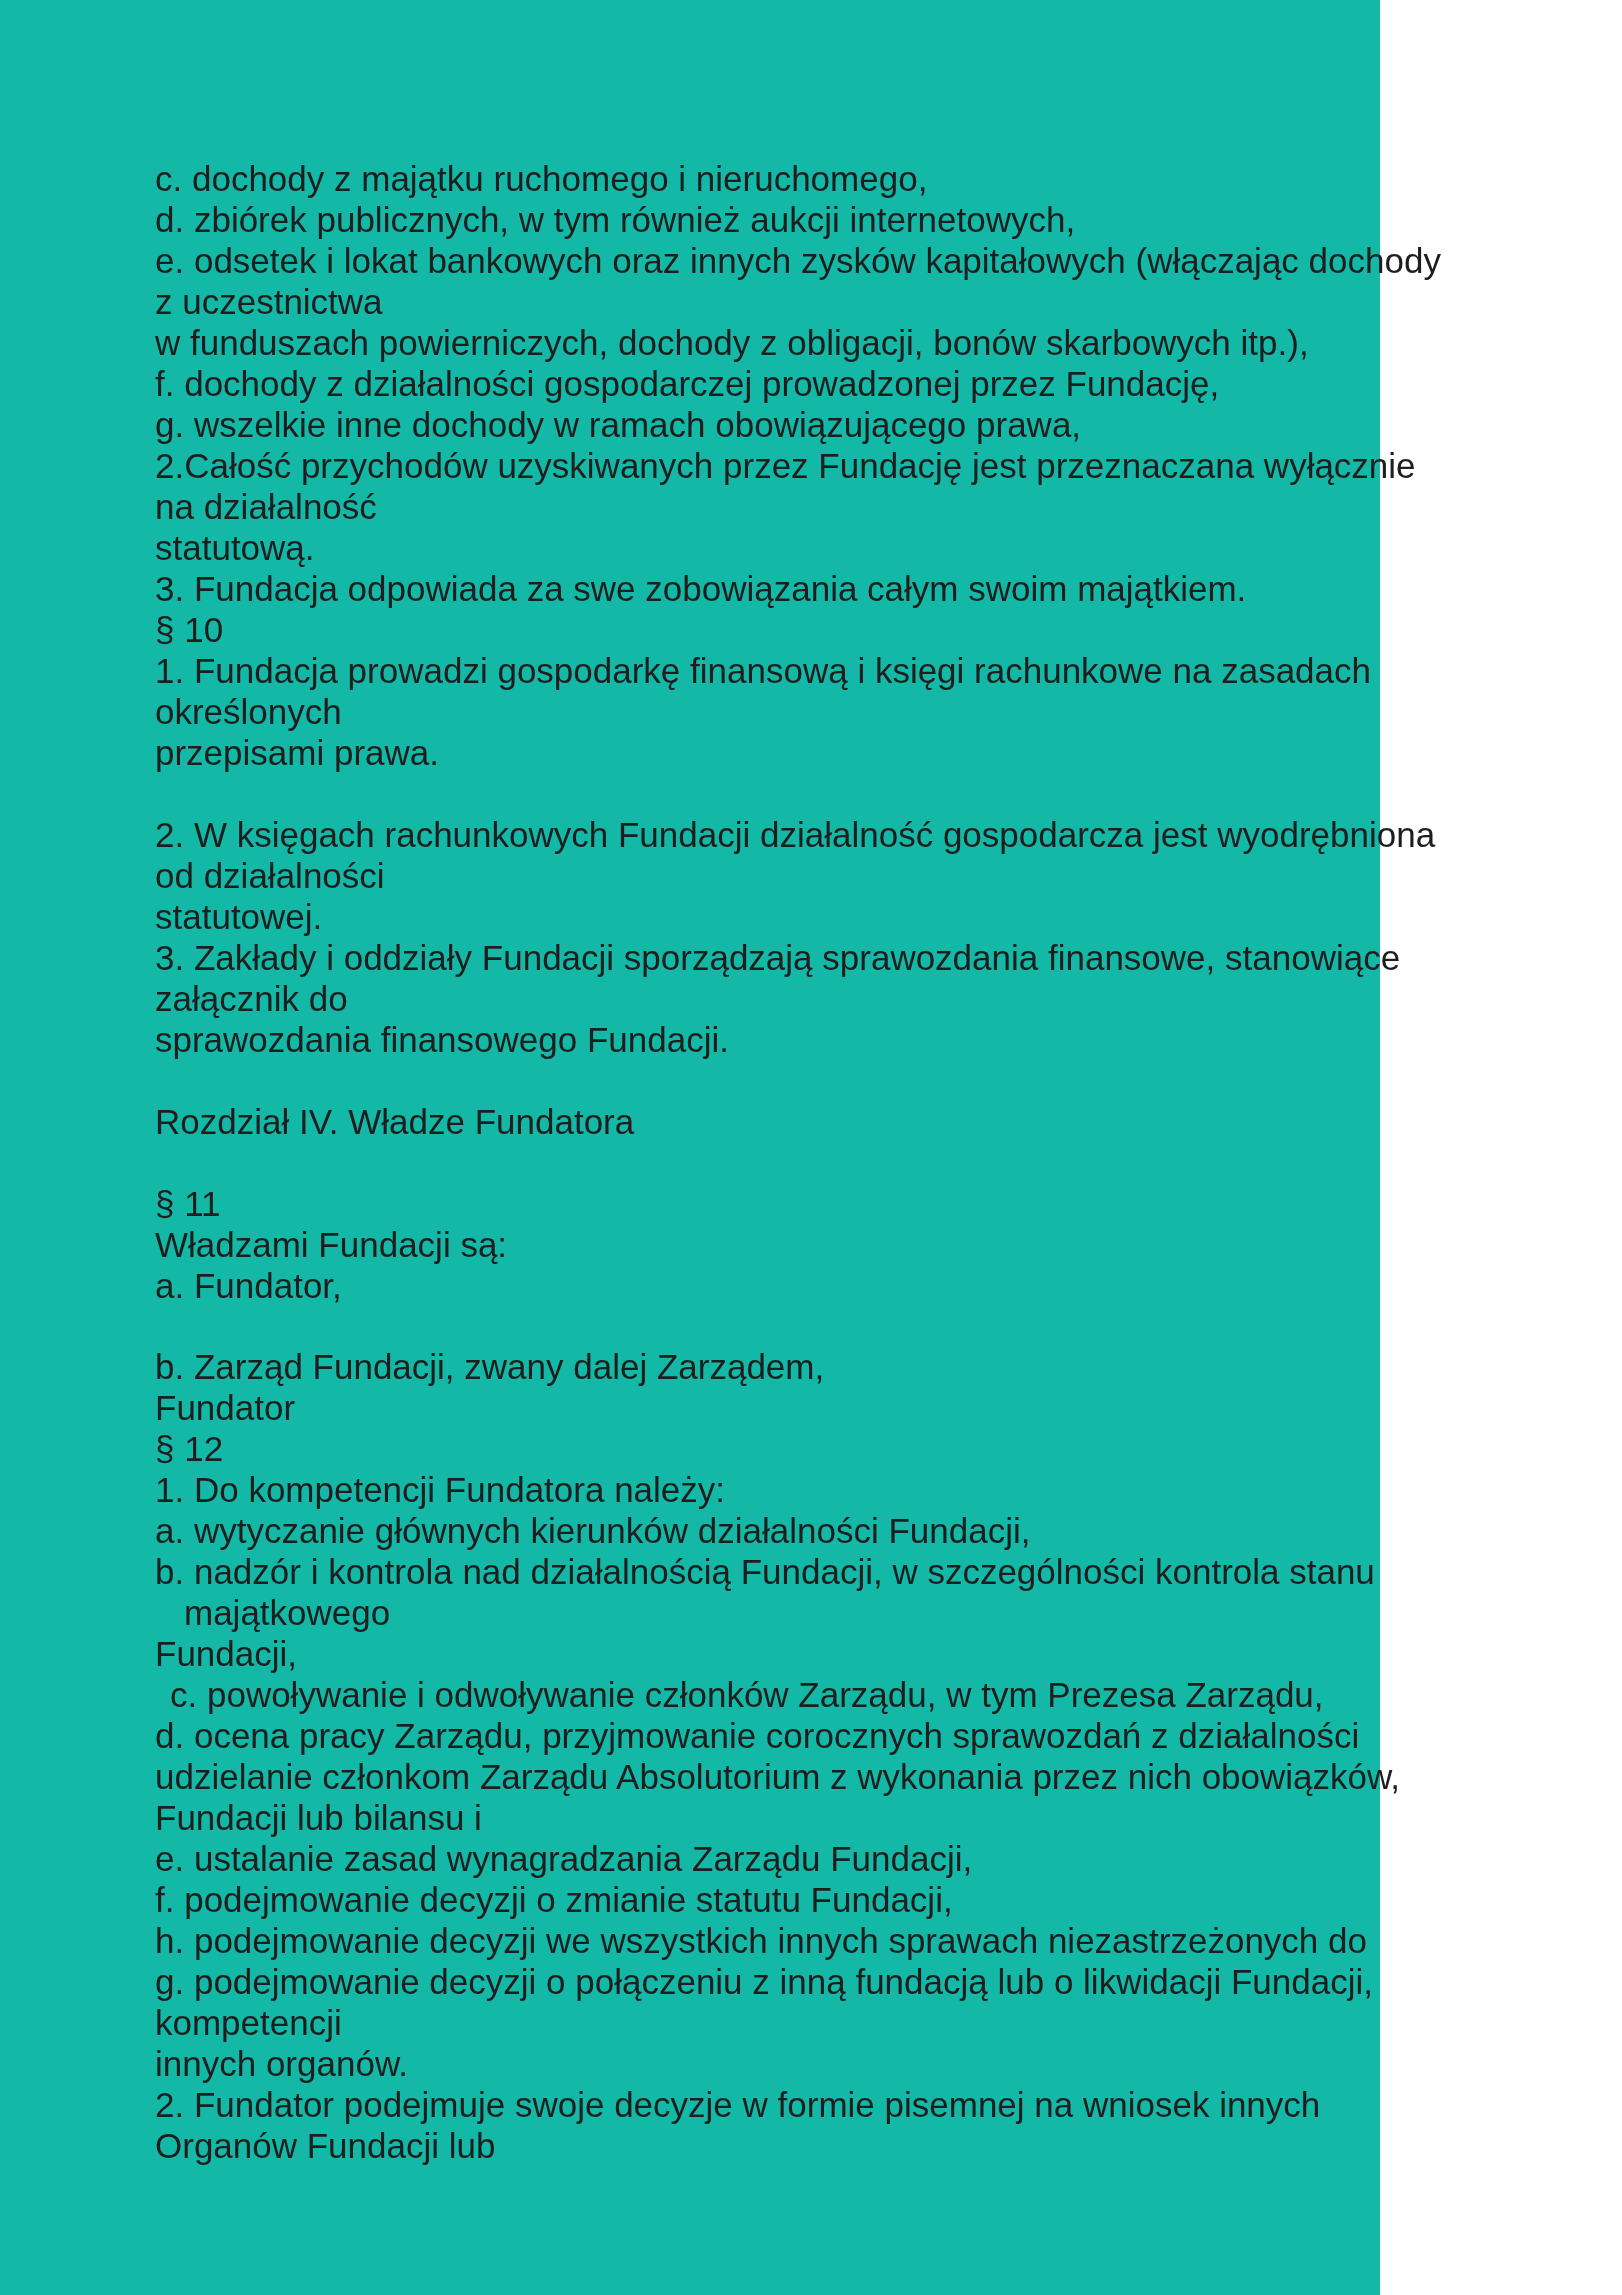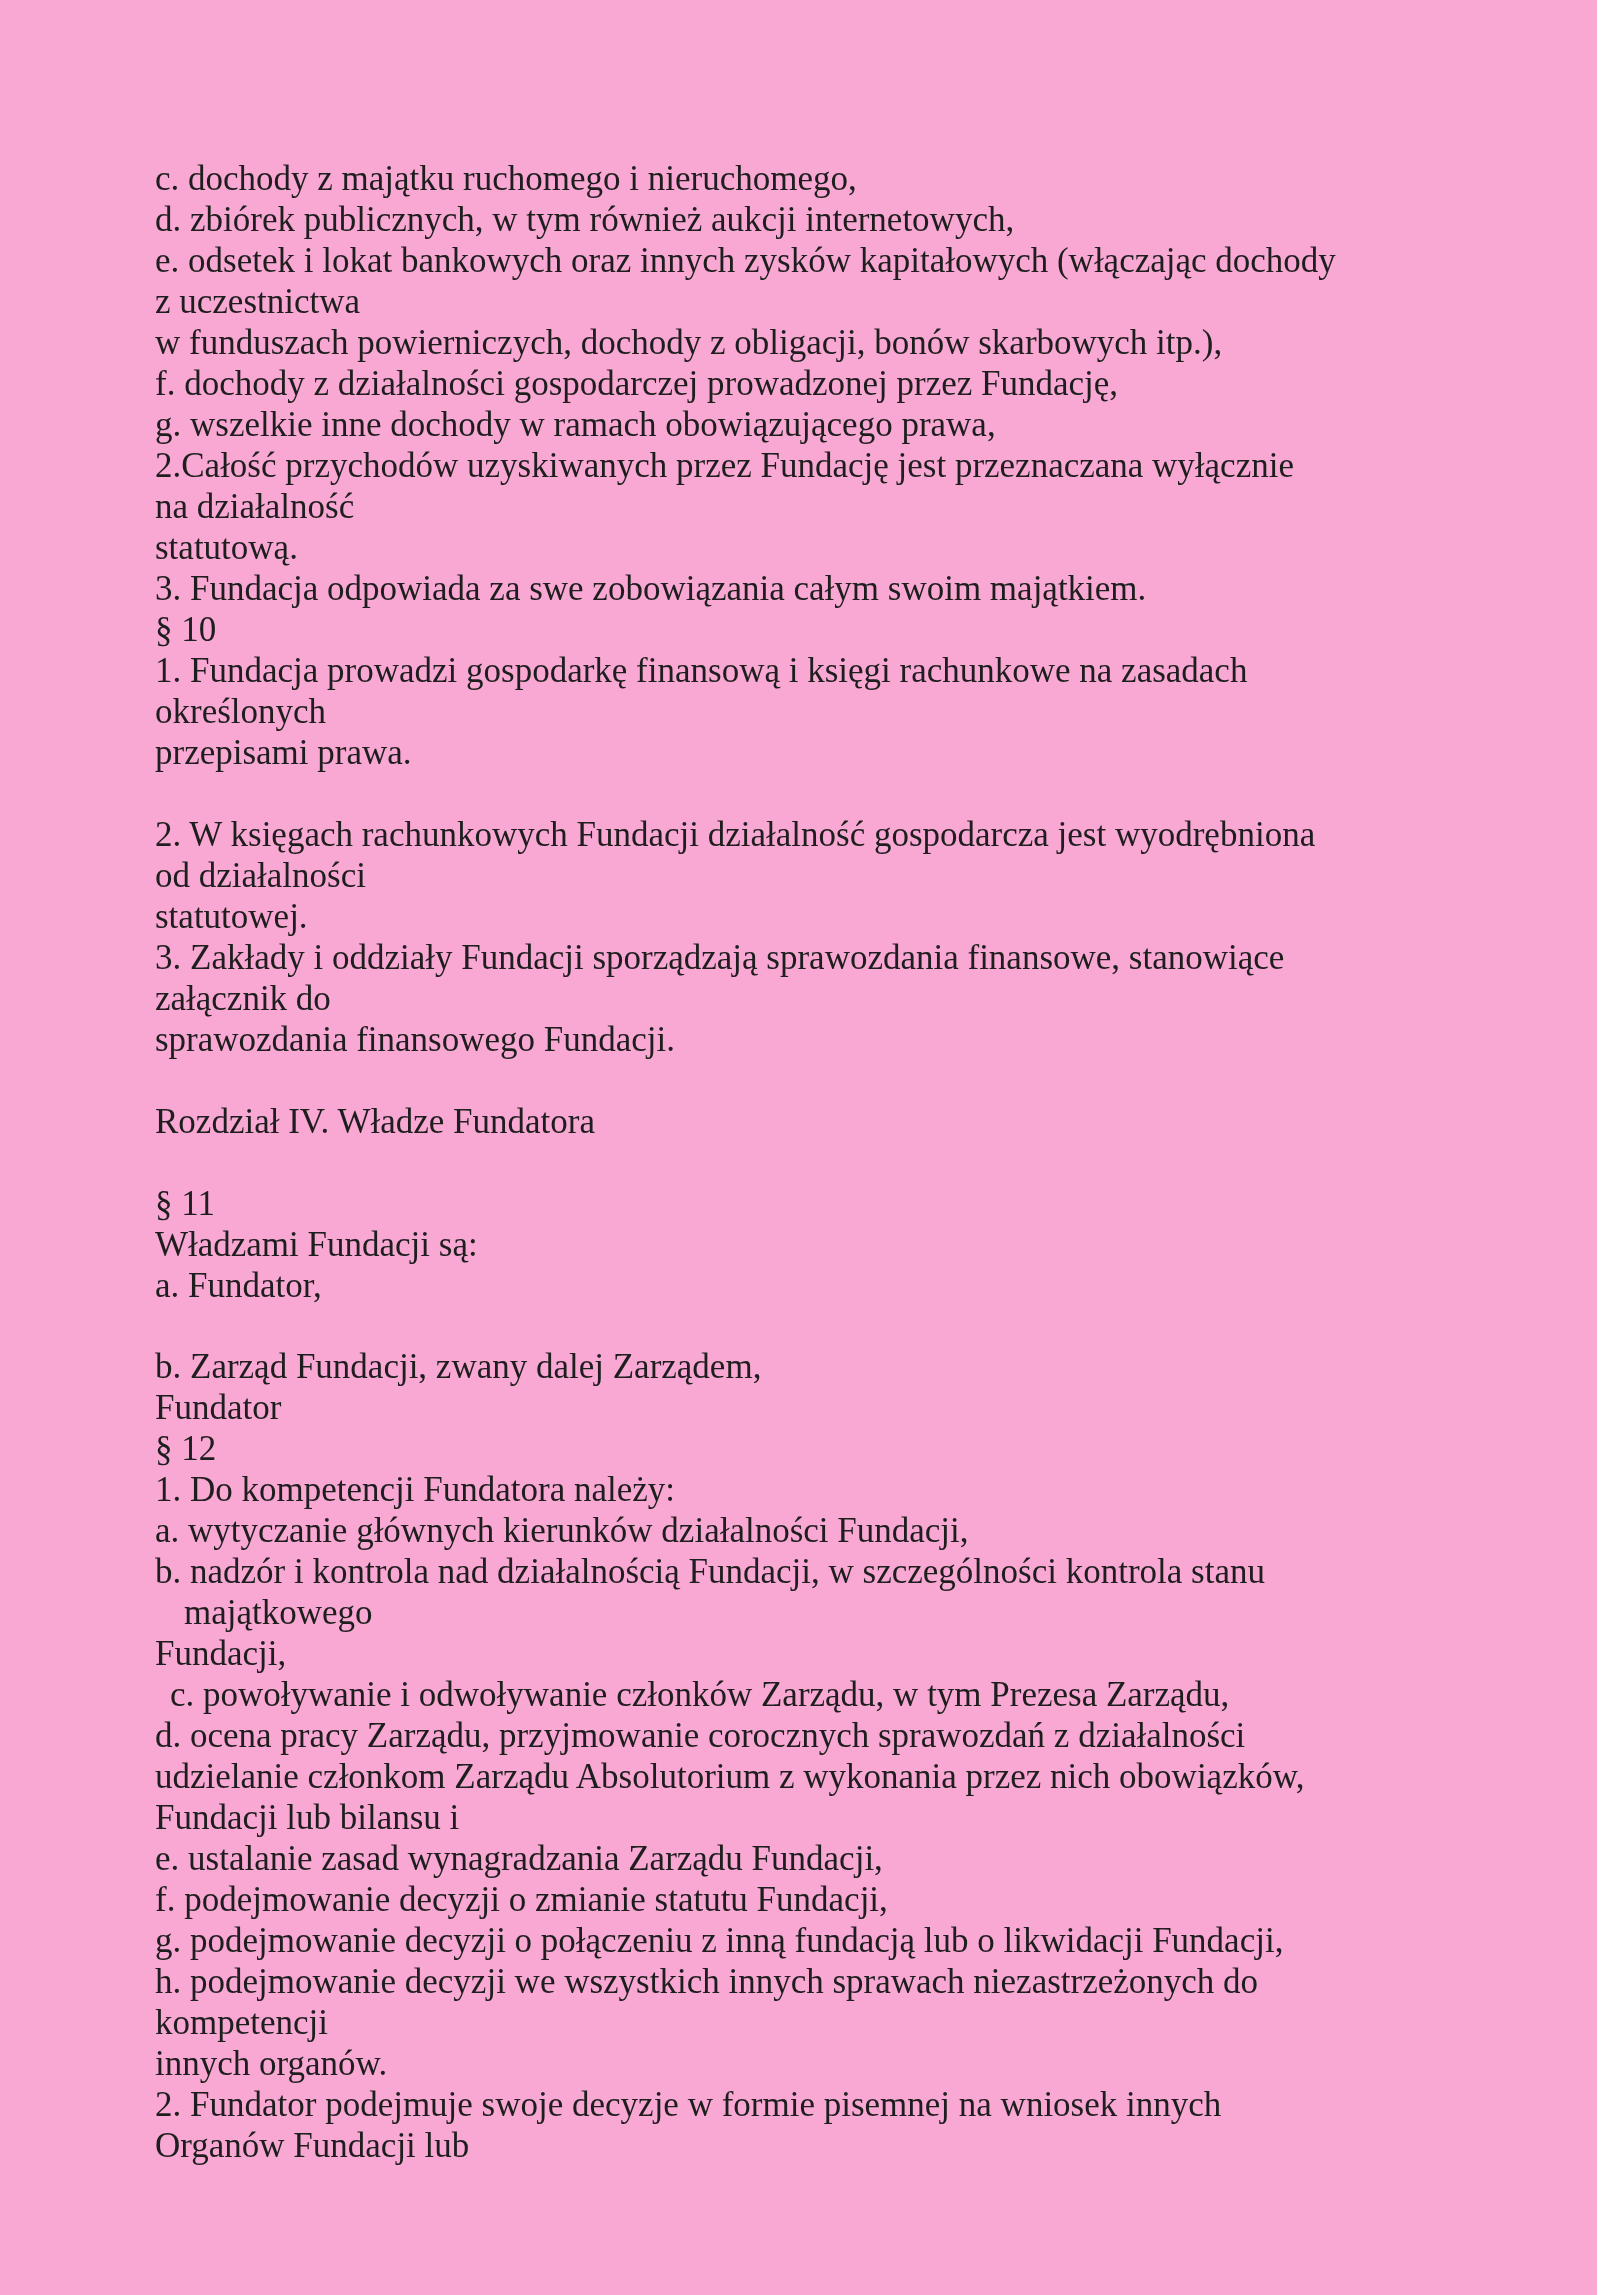--- a/index.html
+++ b/index.html
@@ -10,24 +10,23 @@
     width: 1623px;
     height: 2295px;
     background: #ffffff;
     font-family: "Liberation Sans", sans-serif;
     overflow: hidden;
   }
   .page {
     position: absolute;
     left: 0;
     top: 0;
-    width: 1597px;
+    width: 1380px;
     height: 2295px;
-    background: #f9a8d4;
-    font-family: Liberation Serif, serif;
+    background: #14b8a6;
   }
   .textblock {
     position: absolute;
     left: 155px;
     top: 158px;
     width: 1322px;
   }
   .line {
     height: 41px;
     line-height: 41px;
@@ -76,21 +75,21 @@
       <div class="line" style="color: rgb(30, 30, 30);">a. wytyczanie głównych kierunków działalności Fundacji,</div>
       <div class="line" style="color: rgb(30, 30, 30);">b. nadzór i kontrola nad działalnością Fundacji, w szczególności kontrola stanu</div>
       <div class="line" style="color: rgb(30, 30, 30); margin-left: 29px;">majątkowego</div>
       <div class="line" style="color: rgb(30, 30, 30);">Fundacji,</div>
       <div class="line" style="color: rgb(30, 30, 30); margin-left: 15px;">c. powoływanie i odwoływanie członków Zarządu, w tym Prezesa Zarządu,</div>
       <div class="line" style="color: rgb(30, 30, 30);">d. ocena pracy Zarządu, przyjmowanie corocznych sprawozdań z działalności</div>
       <div class="line" style="color: rgb(30, 30, 30);">udzielanie członkom Zarządu Absolutorium z wykonania przez nich obowiązków,</div>
       <div class="line" style="color: rgb(30, 30, 30);">Fundacji lub bilansu i</div>
       <div class="line" style="color: rgb(30, 30, 30);">e. ustalanie zasad wynagradzania Zarządu Fundacji,</div>
       <div class="line" style="color: rgb(30, 30, 30);">f. podejmowanie decyzji o zmianie statutu Fundacji,</div>
+      <div class="line" style="color: rgb(30, 30, 30);">h. podejmowanie decyzji we wszystkich innych sprawach niezastrzeżonych do</div>
       <div class="line" style="color: rgb(30, 30, 30);">g. podejmowanie decyzji o połączeniu z inną fundacją lub o likwidacji Fundacji,</div>
-      <div class="line" style="color: rgb(30, 30, 30);">h. podejmowanie decyzji we wszystkich innych sprawach niezastrzeżonych do</div>
       <div class="line" style="color: rgb(30, 30, 30);">kompetencji</div>
       <div class="line" style="color: rgb(30, 30, 30);">innych organów.</div>
       <div class="line" style="color: rgb(30, 30, 30);">2. Fundator podejmuje swoje decyzje w formie pisemnej na wniosek innych</div>
       <div class="line" style="color: rgb(30, 30, 30);">Organów Fundacji lub</div>
     </div>
 </div>
 
 
 </body></html>

